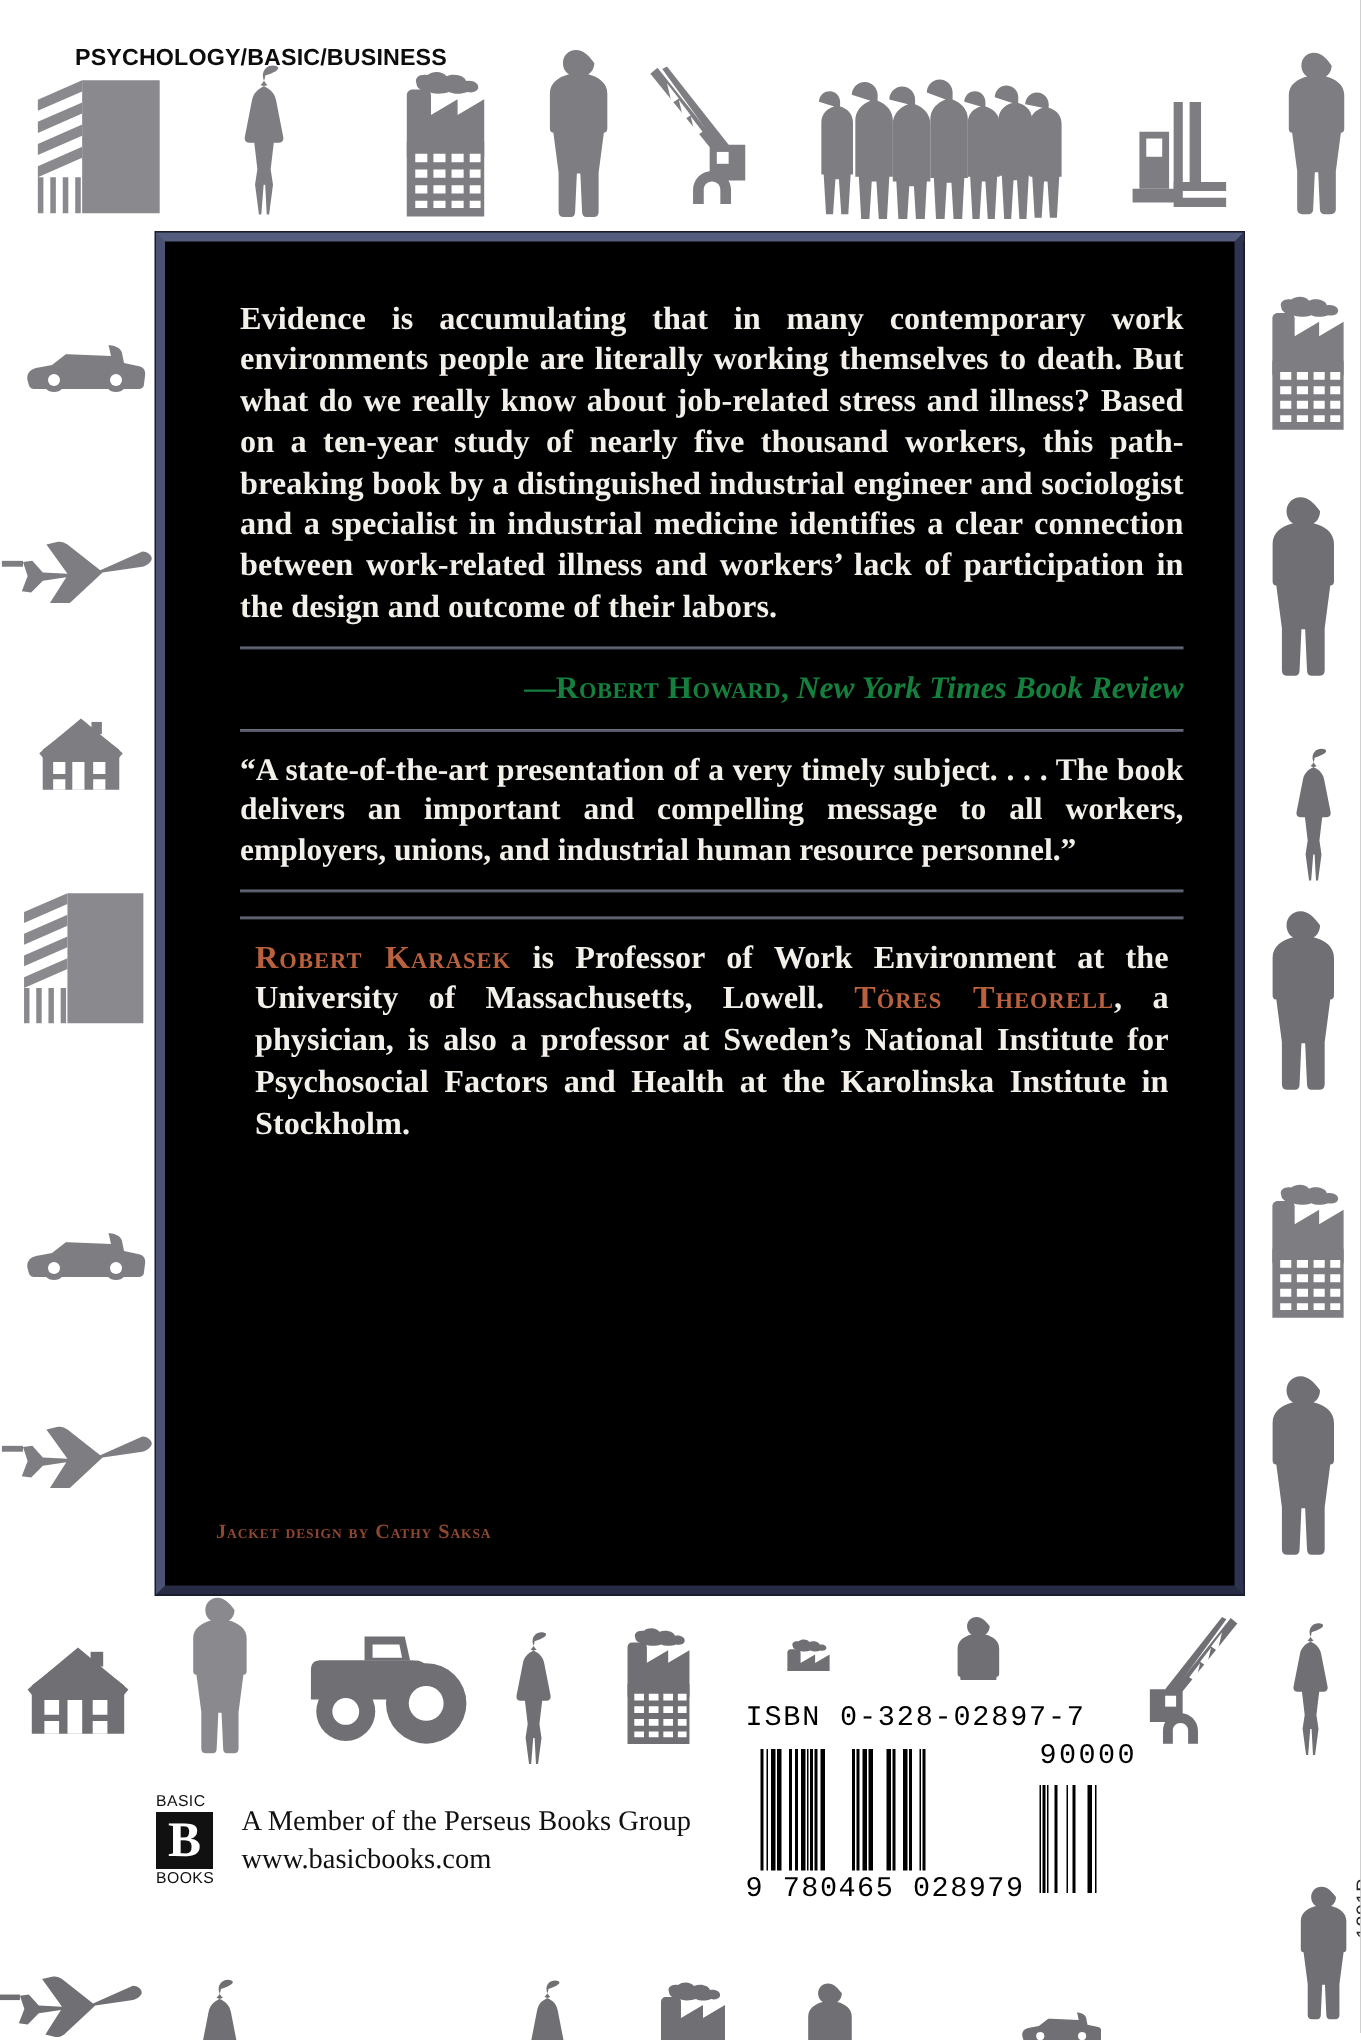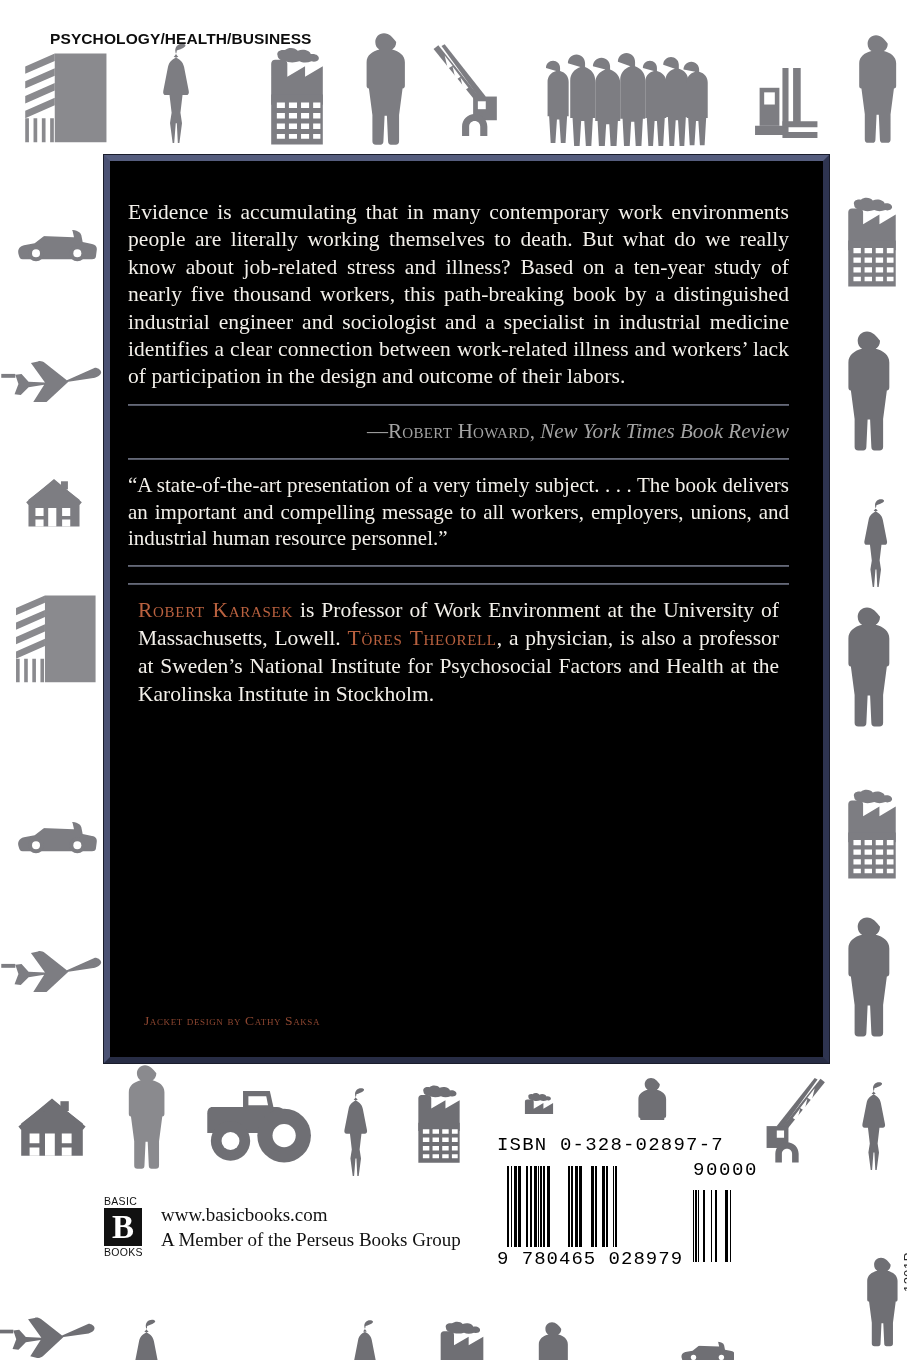--- a/index.html
+++ b/index.html
@@ -57,22 +57,23 @@
     border-top-color: #555d7e;
     border-left-color: #4b5274;
     border-right-color: #2e3450;
     border-bottom-color: #272c44;
     box-sizing: border-box;
     box-shadow: 0 0 0 1px #1a1d2c;
   }
   #panel-inner {
     position: absolute;
     left: 0; top: 0; right: 0; bottom: 0;
-    padding: 38px 34px 0 18px;
+    padding: 38px 34px 0 50px;
     box-sizing: border-box;
+    font-weight: bold;
   }
 
   .blurb {
     color: #f3f0ea;
     font-size: 21.5px;
     line-height: 1.275;
     text-align: justify;
     text-align-last: left;
     margin: 0;
     letter-spacing: 0.05px;
@@ -87,21 +88,21 @@
 
   .quote {
     color: #f3f0ea;
     font-size: 21px;
     line-height: 1.27;
     text-align: justify;
     text-align-last: left;
     margin: 0;
   }
   .attrib {
-    color: #a3a3a3;
+    color: #15803d;
     font-size: 21px;
     line-height: 1.3;
     text-align: right;
     margin: 1px 0 0 0;
   }
   .sc {
     font-variant: small-caps;
     letter-spacing: 0.3px;
   }
   .it { font-style: italic; }
@@ -494,21 +495,21 @@
           <use href="#sym-man"></use>
         </svg>
     </div>
     <div class="silhouette" style="left:680px; top:1326px; width:54px; height:34px; color:#6f6f74;">
       <svg viewBox="0 0 120 60">
           <use href="#sym-car"></use>
         </svg>
     </div>
   </div>
 
-  <div id="category-line">PSYCHOLOGY/HEALTH/BUSINESS</div>
+  <div id="category-line">PSYCHOLOGY/BASIC/BUSINESS</div>
 
   <div id="panel">
     <div id="panel-inner">
 
       <p class="blurb">Evidence is accumulating that in many contemporary work environments people are literally working themselves to death. But what do we really know about job-related stress and illness? Based on a ten-year study of nearly five thousand workers, this path-breaking book by a distinguished industrial engineer and sociologist and a specialist in industrial medicine identifies a clear connection between work-related illness and workers’ lack of participation in the design and outcome of their labors.</p>
 
       <hr class="divider">
 
       <p class="attrib"><span>—</span><span class="sc">Robert Howard</span><span>, </span><span class="it">New York Times Book Review</span></p>
 
@@ -529,22 +530,22 @@
 
   <div id="publisher-block">
     <div id="basic-logo">
       <div class="word">BASIC</div>
       <div class="mark">
         <div class="b">B</div>
       </div>
       <div class="word">BOOKS</div>
     </div>
     <div id="publisher-text">
+      <div>A Member of the Perseus Books Group</div>
       <div>www.basicbooks.com</div>
-      <div>A Member of the Perseus Books Group</div>
     </div>
   </div>
 
   <div id="barcode-area">
     <div id="isbn-text">ISBN 0-328-02897-7</div>
     <div class="barcode-bars" id="main-bars">
         <span style="width: 3px; height: 100%; background: transparent;"></span>
         <span style="width: 2px; height: 92%; background: transparent;"></span>
         <span style="width: 1px; height: 100%; background: transparent;"></span>
         <span style="width: 1px; height: 92%; background: transparent;"></span>

